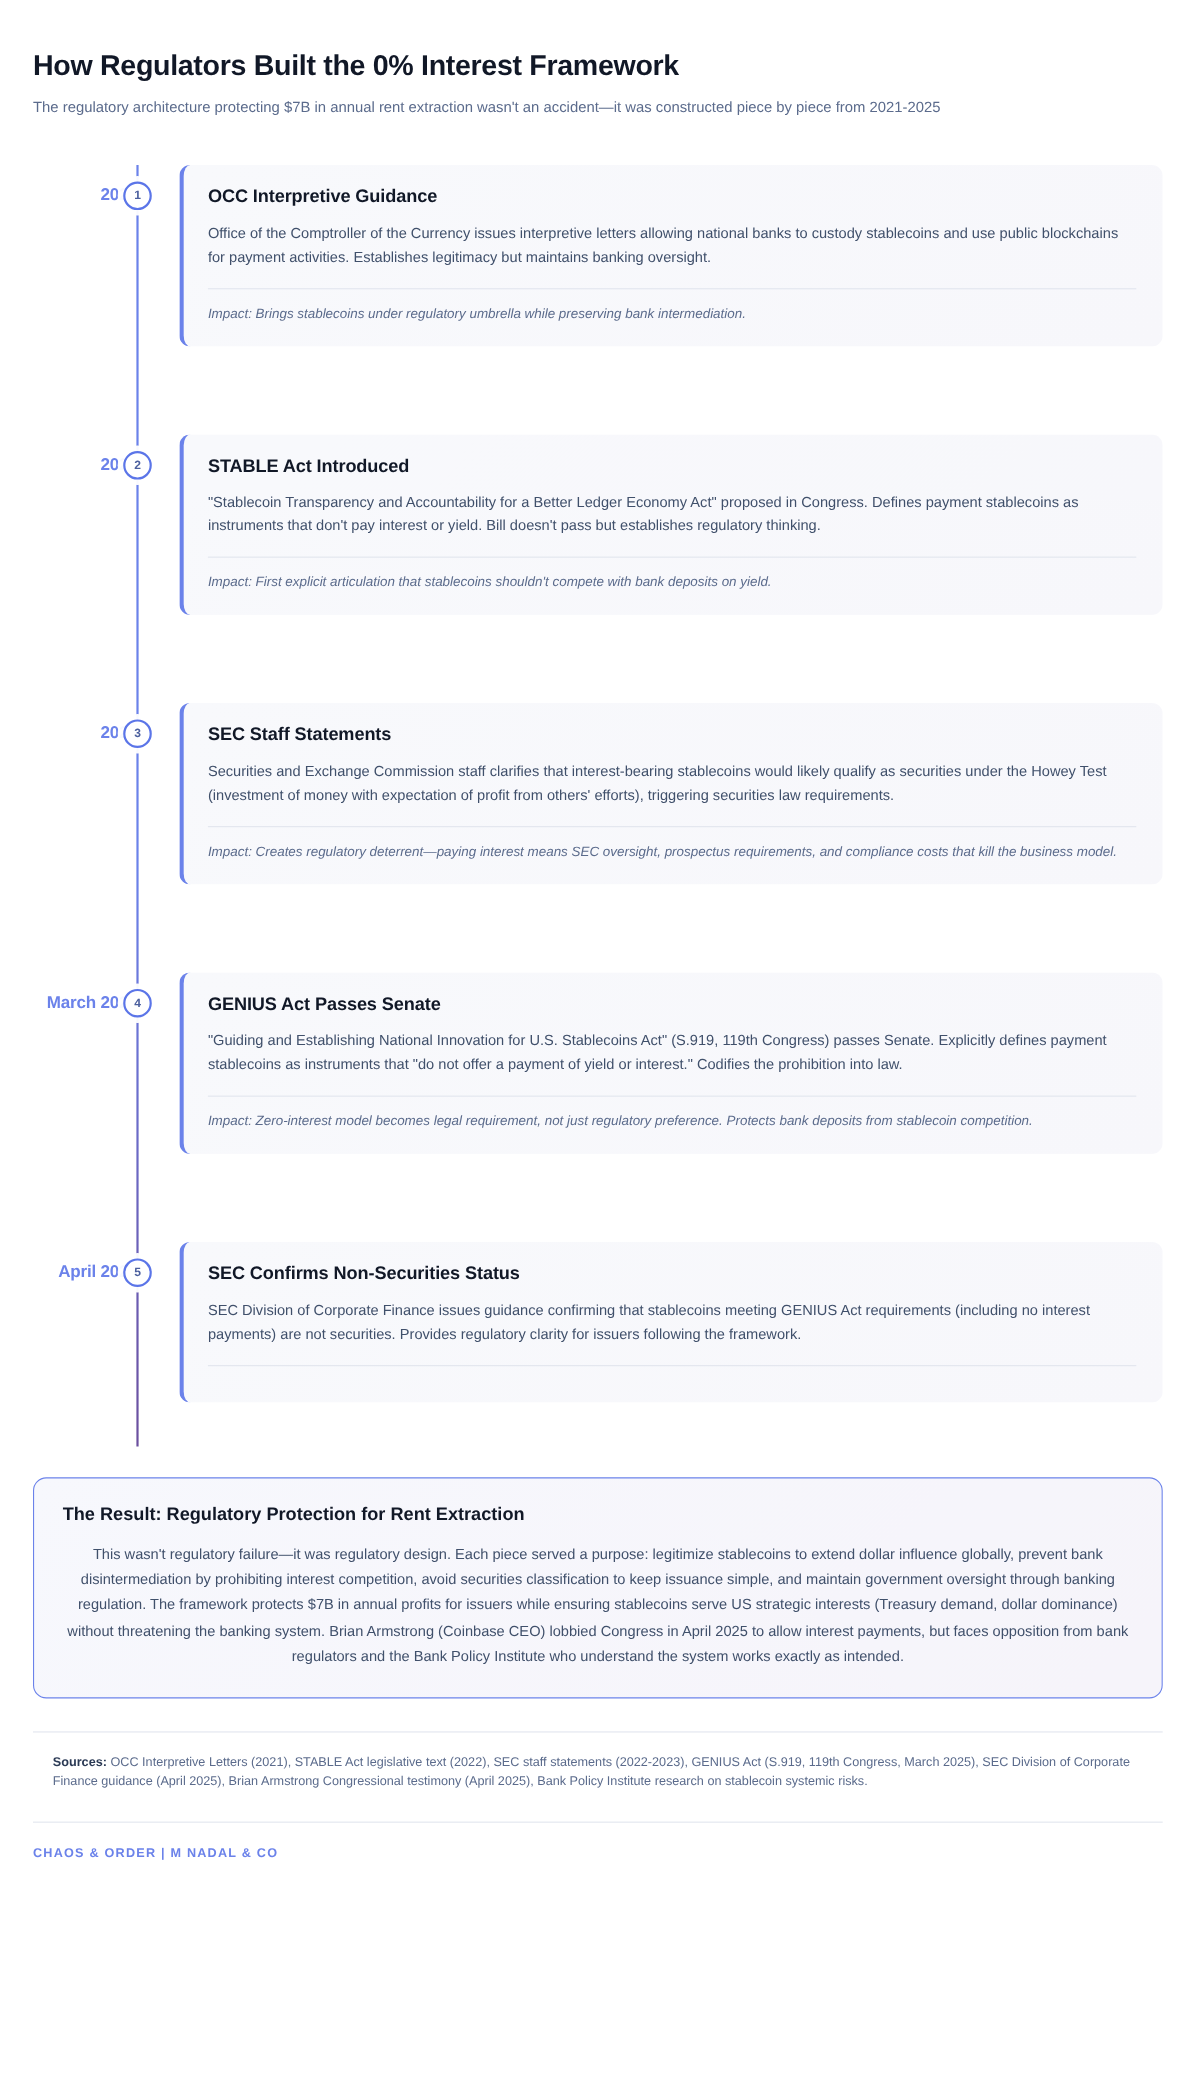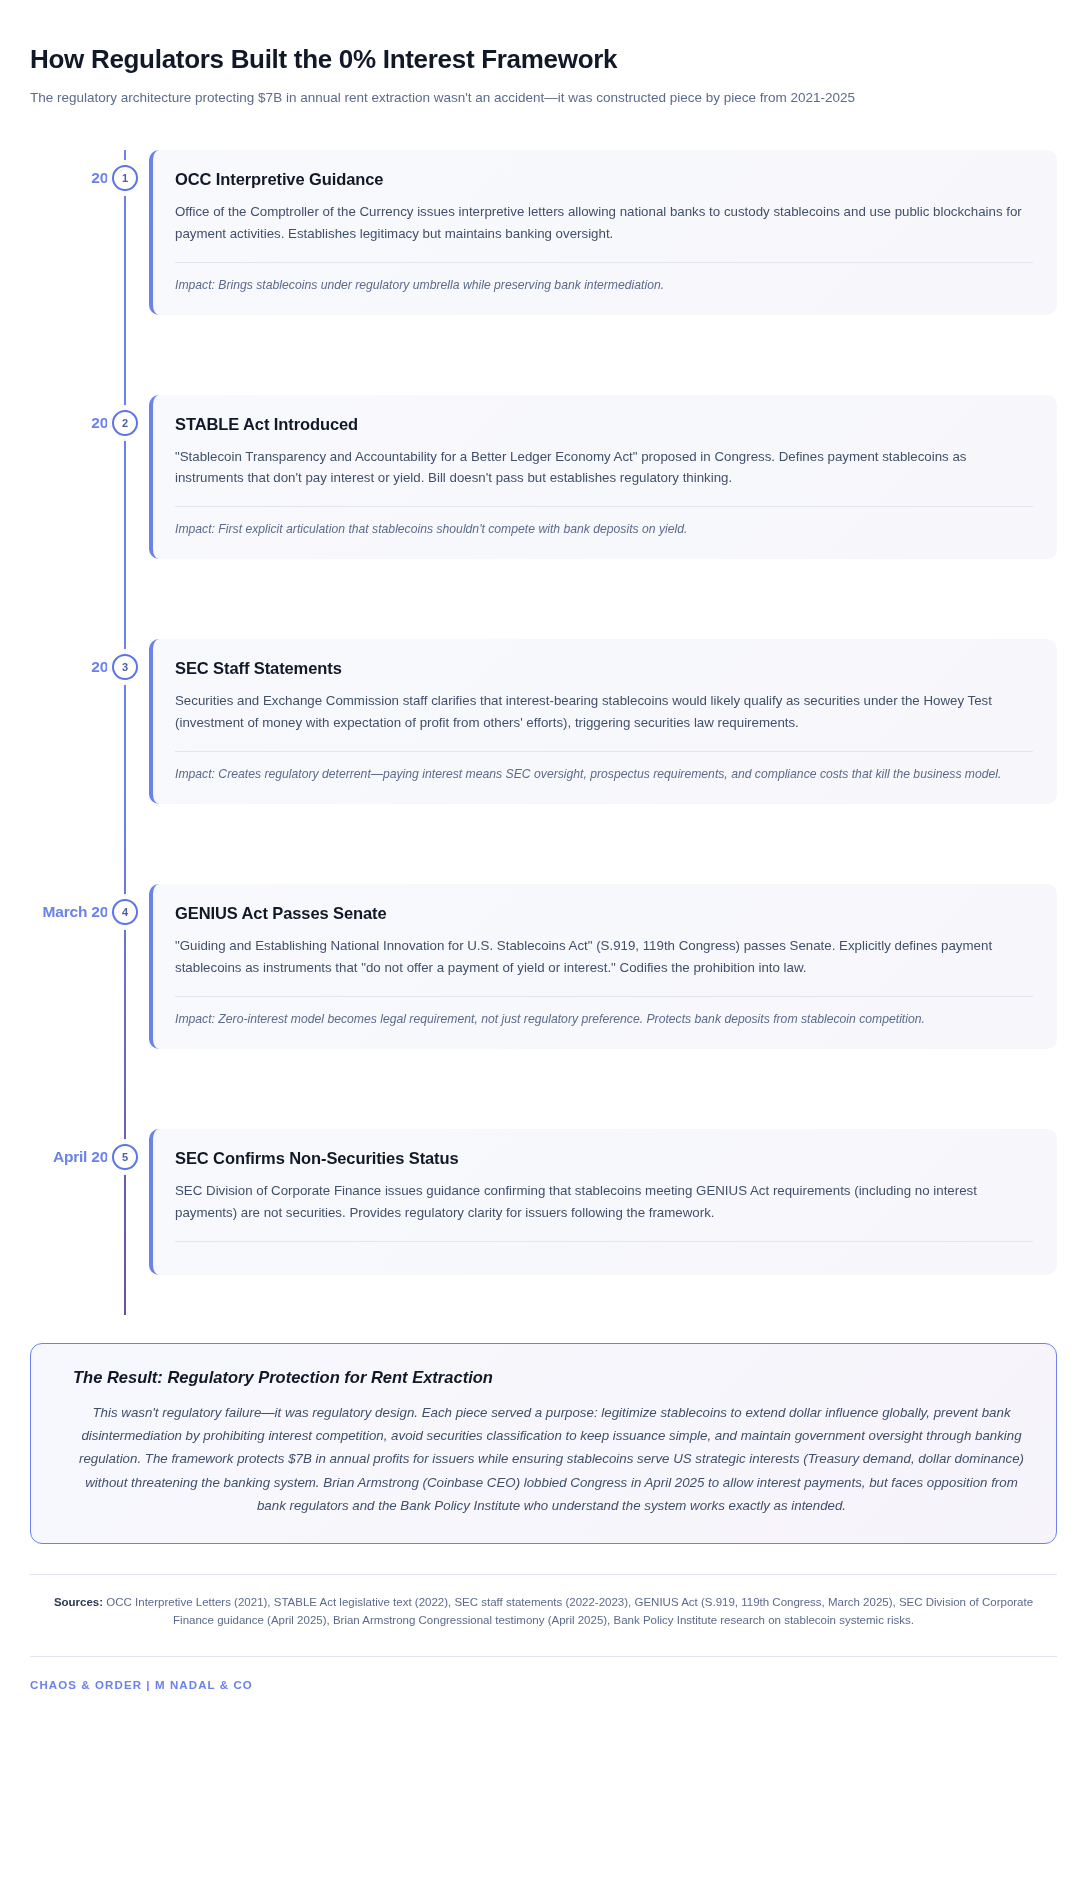--- a/index.html
+++ b/index.html
@@ -84,21 +84,21 @@
     display: flex;
     align-items: center;
     justify-content: center;
     font-size: 11px;
     font-weight: bold;
     color: #4b5f9e;
     box-shadow: 0 0 0 5px rgba(255,255,255,0.95);
     z-index: 3;
   }
   .tl-card {
-    margin-left: 24px;
+    margin-left: 38px;
     flex: 1 1 auto;
     background: linear-gradient(135deg, #f8f9fc 0%, #f7f7fb 100%);
     border-left: 4px solid #6b82ea;
     border-radius: 10px;
     padding: 20px 24px 20px 22px;
     position: relative;
   }
   .tl-card-title {
     font-size: 16.5px;
     font-weight: bold;
@@ -124,22 +124,21 @@
     line-height: 1.55;
     margin: 0;
   }
 
   
   .result-box {
     margin: 28px 0 0 0;
     border: 1.5px solid #6b82ea;
     border-radius: 12px;
     background: linear-gradient(135deg, #f7f8fd 0%, #f6f4fa 100%);
-    padding: 24px 26px 26px 42px;
-    font-style: italic;
+    padding: 24px 26px 26px 26px;
   }
   .result-title {
     font-size: 16.5px;
     font-weight: bold;
     color: #111827;
     margin: 0 0 14px 0;
   }
   .result-body {
     font-size: 13.3px;
     color: #40506b;
@@ -151,22 +150,21 @@
   
   .sources-rule {
     height: 1px;
     background: #e2e5ee;
     margin: 30px 0 18px 0;
   }
   .sources {
     font-size: 11.5px;
     color: #5b6b8c;
     line-height: 1.6;
-    margin: 4px;
-    text-align: center;
+    margin: 18px;
   }
   .sources b { color: #2b3a55; }
 
   .footer-rule {
     height: 1px;
     background: #e2e5ee;
     margin: 26px 0 0 0;
   }
   .footer {
     text-align: left;

